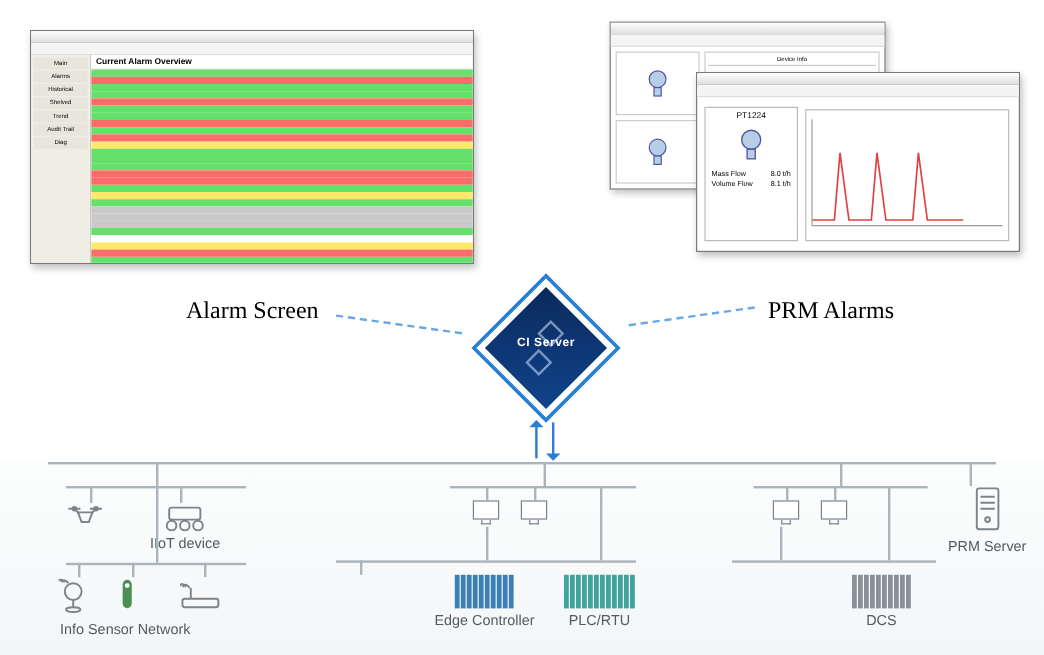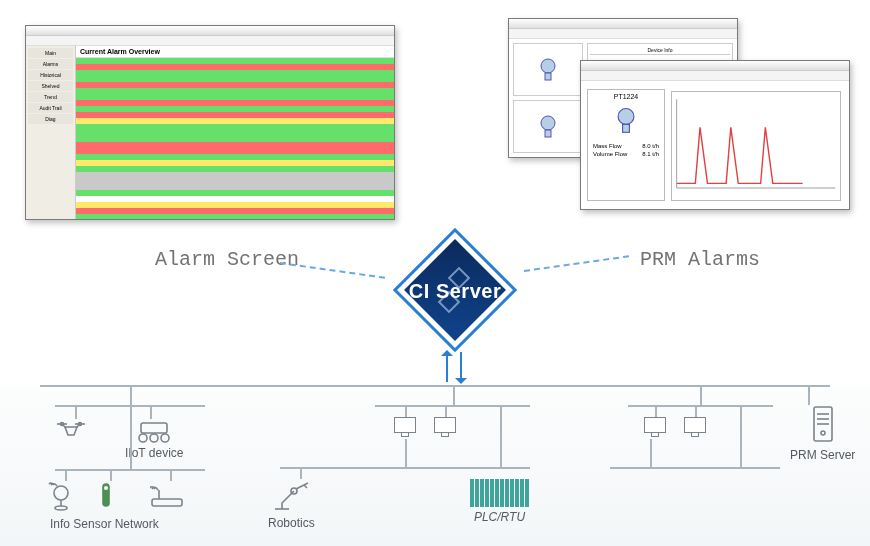--- a/index.html
+++ b/index.html
@@ -61,22 +61,22 @@
   .prm-right-title { text-align:center; border-bottom:1px solid #ccc; padding:1px; }
   .kv { display:flex; justify-content:space-between; padding:1px 2px; }
   .prm-chart-box { position:absolute; left:90px; top:30px; right:8px; bottom:8px; border:1px solid #bbb; background:#fff;}
   .prm-chart-side { position:absolute; left:6px; top:28px; width:78px; bottom:8px; border:1px solid #bbb; padding:3px; font-size:6px; display:flex; flex-direction:column; gap:4px;}
   .device-icon { width:30px; height:30px; margin:0 auto; }
 
   
   .label {
     position:absolute;
     font-size:20px;
-    color:#737373;
-    font-family: Liberation Mono, monospace;
+    color:#000000;
+    font-family: Liberation Serif, serif;
   }
   .label-alarm { left: 155px; top: 248px; }
   .label-prm   { left: 640px; top: 248px; }
 
   
   .ci-wrap {
     position:absolute;
     left: 395px; top: 230px;
     width: 120px; height: 120px;
   }
@@ -95,21 +95,21 @@
   }
   
   .ci-deco {
     position:absolute; width:16px; height:16px;
     border:2px solid rgba(190,215,245,0.6);
   }
   .ci-deco-1 { left:56px; top:40px; transform:rotate(45deg); }
   .ci-deco-2 { left:46px; top:64px; transform:rotate(45deg); }
   .ci-text {
     position:absolute; left:0; right:0; top:50px;
-    text-align:center; color:#fff; font-size:20px; font-weight:bold;
+    text-align:center; color:#fff; font-size:10px; font-weight:bold;
     letter-spacing:0.5px;
   }
 
   
   .dash-line {
     position:absolute;
     border-top:2px dashed #6aa8e5;
     height:0;
   }
   .dash-left { left:280px; top:262px; width:106px; transform: rotate(8deg); transform-origin:left center;}
@@ -369,33 +369,38 @@
   <div class="node" style="left:394px; top:32px;">
       <div class="hmi"></div>
     </div>
   <div class="node" style="left:434px; top:32px;">
       <div class="hmi"></div>
     </div>
 
   <div class="sub-bus" style="left:280px; width:250px; top:82px;"></div>
   <div class="sub-conn" style="left:300px; top:82px; height:12px;"></div>
 
-  <div class="node" style="left:268px; top:94px;">
-    <svg class="icon" width="44" height="34" viewBox="0 0 44 34">
-        <path d="M6 30 h14"></path>
-        <path d="M13 30 v-6 l12 -12"></path>
-        <circle cx="25" cy="12" r="3"></circle>
-        <path d="M27 10 l8 -4"></path>
-        <path d="M35 6 l4 -2 M35 6 l3 3"></path>
-      </svg>
-    <div class="caption">Robotics</div>
-  </div>
-
-
-  <div class="node" style="left:470px; top:94px;font-style:italic;">
+
+  <div class="node" style="left:362px; top:94px;">
+    <div class="rack blue">
+        <span></span>
+        <span></span>
+        <span></span>
+        <span></span>
+        <span></span>
+        <span></span>
+        <span></span>
+        <span></span>
+        <span></span>
+        <span></span>
+      </div>
+    <div class="caption">Edge Controller</div>
+  </div>
+
+  <div class="node" style="left:470px; top:94px;">
     <div class="rack teal">
         <span></span>
         <span></span>
         <span></span>
         <span></span>
         <span></span>
         <span></span>
         <span></span>
         <span></span>
         <span></span>
@@ -415,20 +420,35 @@
   <div class="node" style="left:644px; top:32px;">
       <div class="hmi"></div>
     </div>
   <div class="node" style="left:684px; top:32px;">
       <div class="hmi"></div>
     </div>
 
   <div class="sub-bus" style="left:610px; width:170px; top:82px;"></div>
 
 
+  <div class="node" style="left:710px; top:94px;">
+    <div class="rack">
+        <span></span>
+        <span></span>
+        <span></span>
+        <span></span>
+        <span></span>
+        <span></span>
+        <span></span>
+        <span></span>
+        <span></span>
+        <span></span>
+      </div>
+    <div class="caption">DCS</div>
+  </div>
 
   <div class="node" style="left:790px; top:20px;">
     <svg class="icon" width="26" height="40" viewBox="0 0 26 40">
       <rect x="4" y="2" width="18" height="34" rx="2"></rect>
       <line x1="7" y1="9" x2="19" y2="9"></line>
       <line x1="7" y1="14" x2="19" y2="14"></line>
       <line x1="7" y1="19" x2="19" y2="19"></line>
       <circle cx="13" cy="28" r="2"></circle>
     </svg>
     <div class="caption">PRM Server</div>

